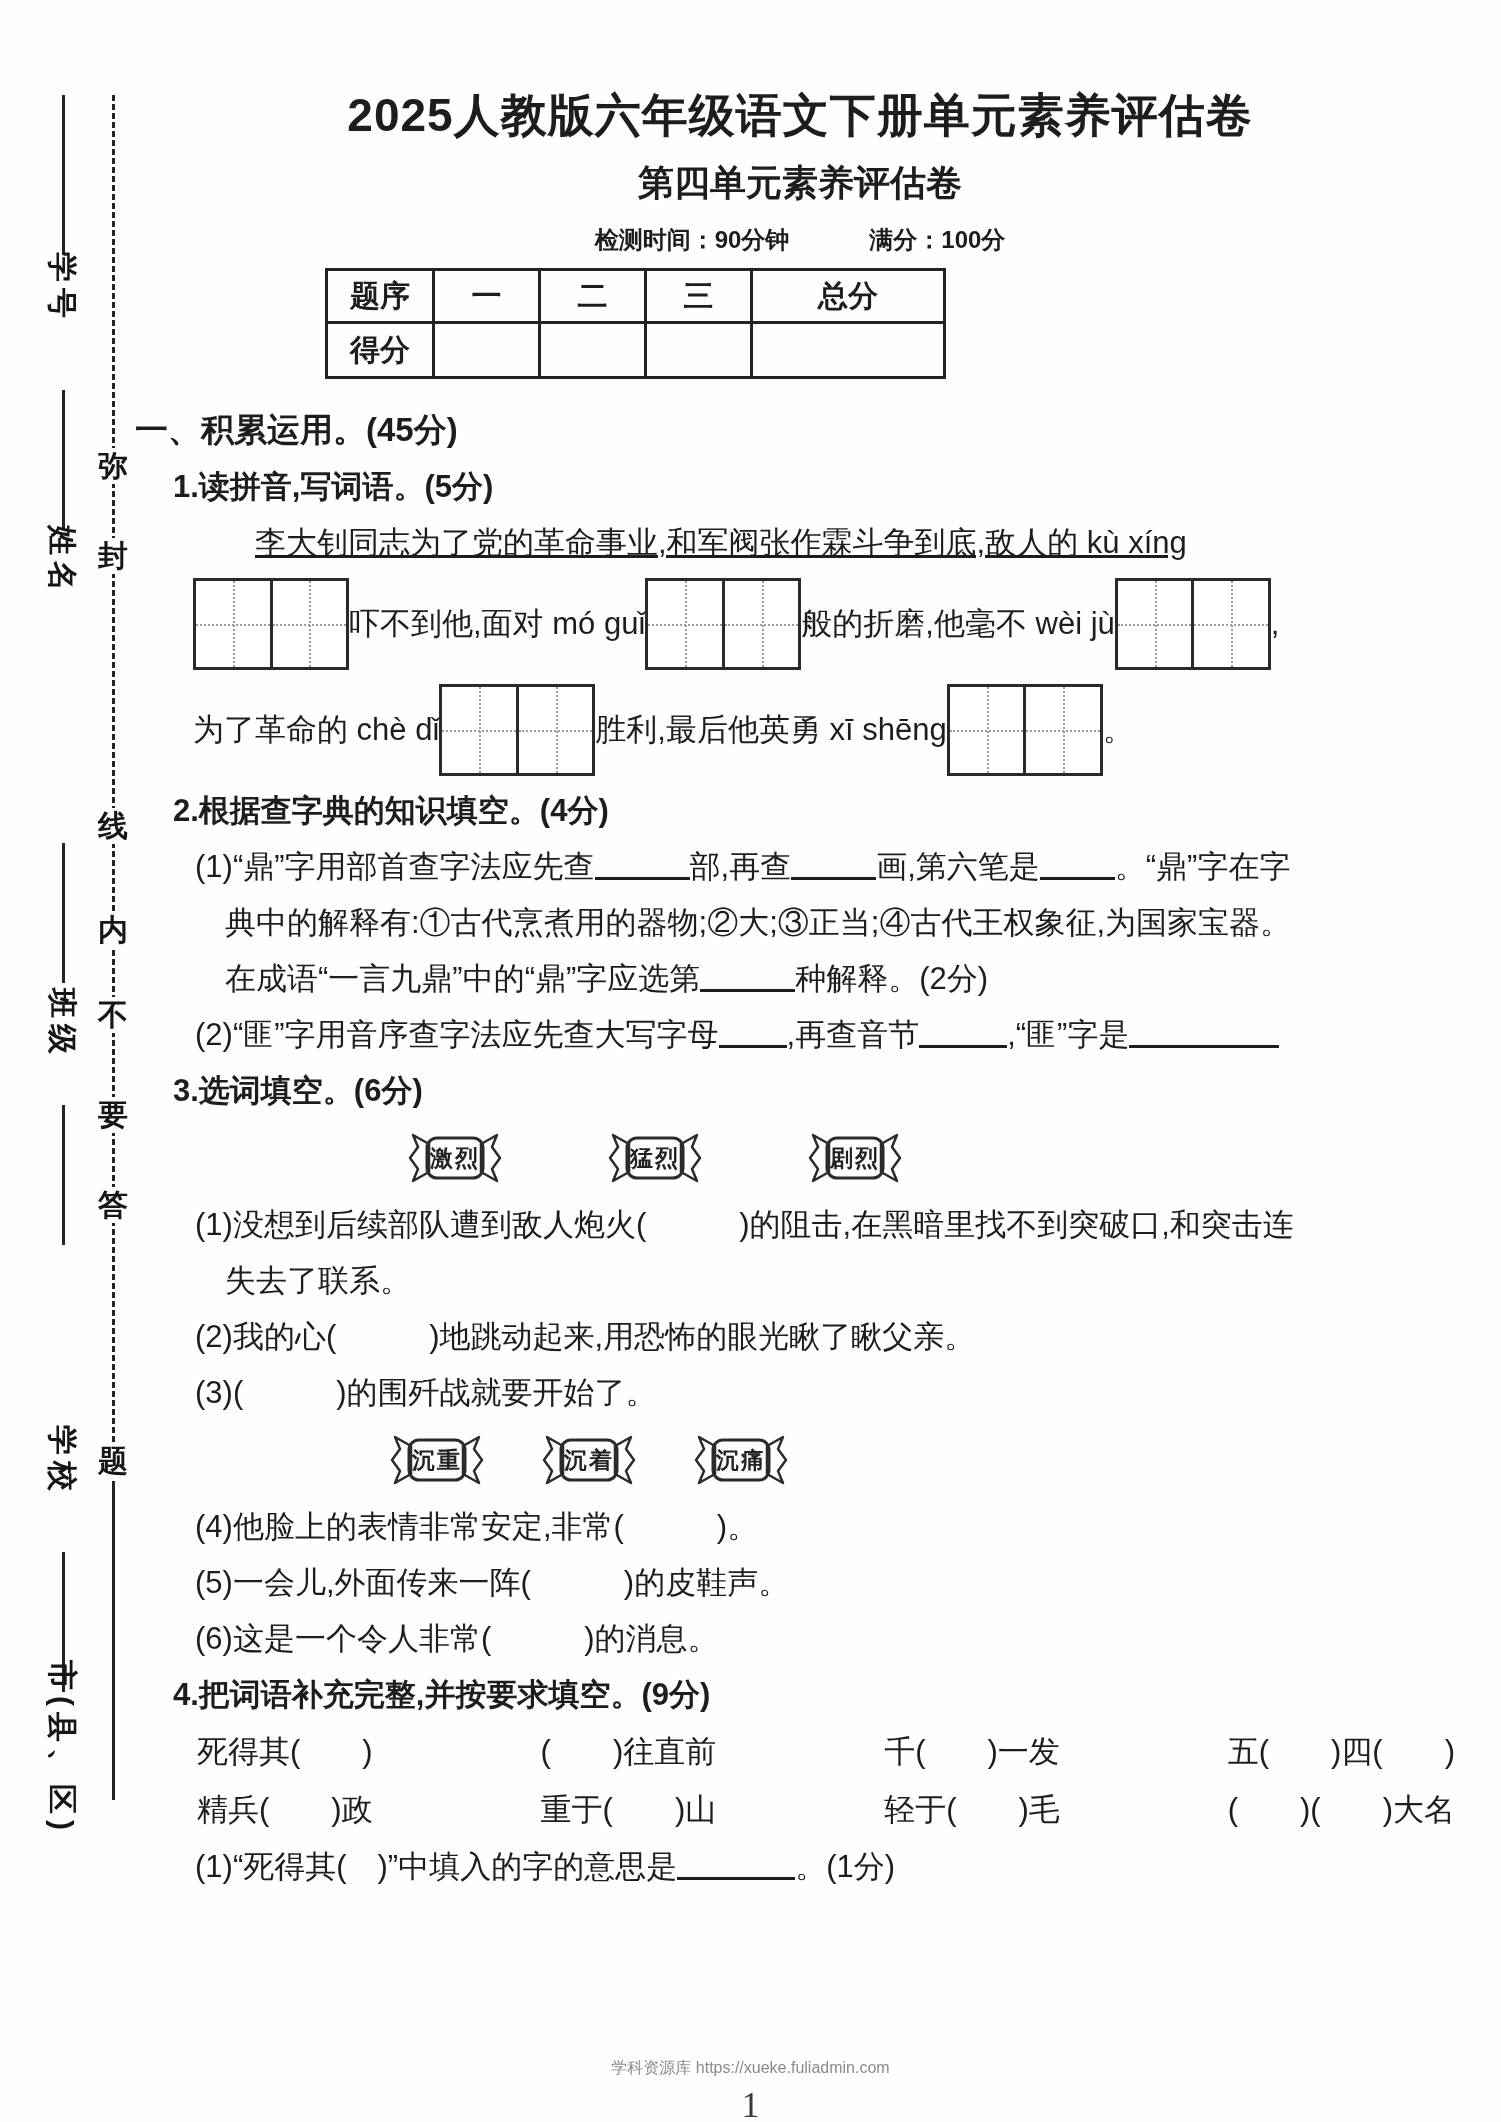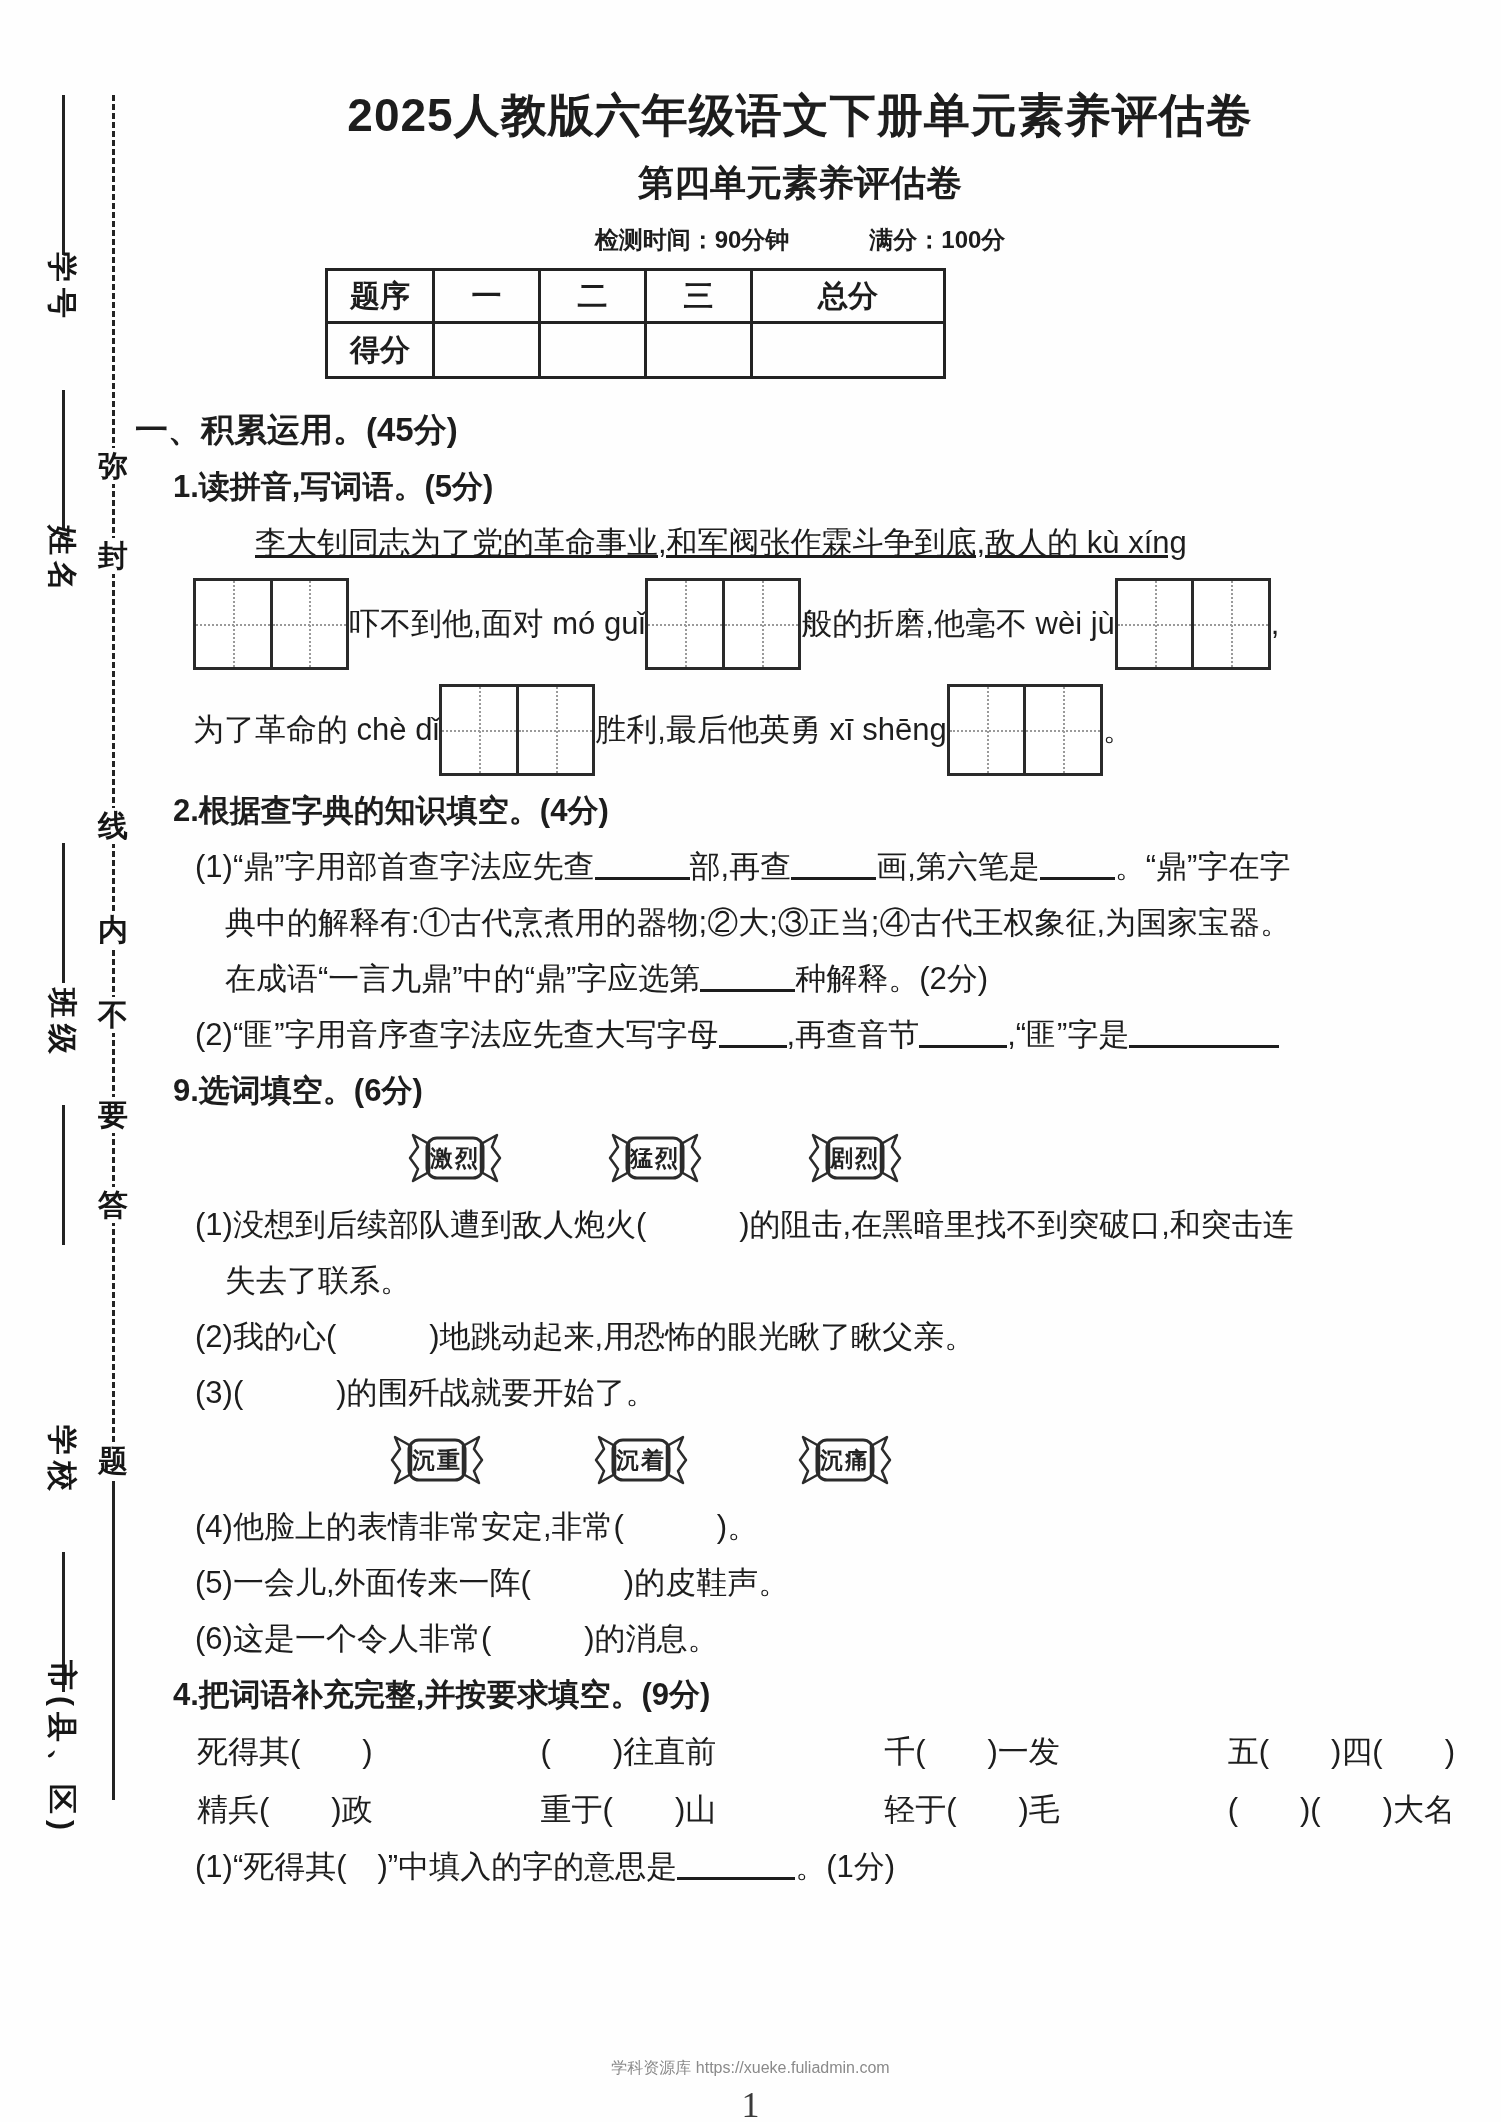--- a/index.html
+++ b/index.html
@@ -64,21 +64,21 @@
   
   .pin-row { display:flex; align-items:center; height:106px; margin-left:58px; font-size:31px; white-space:nowrap; }
   .pbox { display:inline-flex; width:150px; height:86px; border:3px solid #2a2a2a; background:#fff; flex:none; }
   .pcell { flex:1; position:relative; }
   .pcell + .pcell { border-left:3px solid #2a2a2a; }
   .pcell::before { content:""; position:absolute; left:50%; top:0; bottom:0; border-left:2px dotted #9a9a9a; }
   .pcell::after  { content:""; position:absolute; top:50%; left:0; right:0; border-top:2px dotted #9a9a9a; }
 
   
   .candy-row { display:flex; align-items:center; height:78px; margin-left:270px; gap:100px; }
-  .candy-row.row2 { margin-left:252px; gap:104px; }
+  .candy-row.row2 { margin-left:252px; gap:52px; }
   .candy path, .candy rect { fill:none; stroke:#2b2b2b; stroke-width:3; stroke-linejoin:round; }
   .candy path.wing { fill:#fefefe; stroke-width:2.5; }
   .candy text { font-family:"Liberation Sans", sans-serif; font-size:23px; font-weight:700; fill:#222; letter-spacing:2px; }
 
   .q4row { display:flex; justify-content:space-between; width:1258px; margin-left:62px; font-size:31px; line-height:58px; white-space:nowrap; }
 
   .footer { position:absolute; left:0; right:0; top:2058px; text-align:center; font-size:16px; color:#8a8a8a; }
   .pageno { position:absolute; left:0; right:0; top:2084px; text-align:center; font-size:36px; color:#3a3a3a; font-family:"Liberation Serif", serif; }
 </style>
 </head>
@@ -170,21 +170,21 @@
         </span>
       <span>。</span>
     </div>
 
     <p class="q-title">2.根据查字典的知识填空。(4分)</p>
     <p class="tline"><span>(1)“鼎”字用部首查字法应先查</span><span class="bl" style="width:95px"></span><span>部,再查</span><span class="bl" style="width:85px"></span><span>画,第六笔是</span><span class="bl" style="width:75px"></span><span>。“鼎”字在字</span></p>
     <p class="tline tline2">典中的解释有:①古代烹煮用的器物;②大;③正当;④古代王权象征,为国家宝器。</p>
     <p class="tline tline2"><span>在成语“一言九鼎”中的“鼎”字应选第</span><span class="bl" style="width:95px"></span><span>种解释。(2分)</span></p>
     <p class="tline"><span>(2)“匪”字用音序查字法应先查大写字母</span><span class="bl" style="width:68px"></span><span>,再查音节</span><span class="bl" style="width:88px"></span><span>,“匪”字是</span><span class="bl" style="width:150px"></span></p>
 
-    <p class="q-title">9.选词填空。(6分)</p>
+    <p class="q-title">3.选词填空。(6分)</p>
 
     <div class="candy-row">
       <svg class="candy" width="100" height="56" viewBox="0 0 100 56">
           <path class="wing" d="M24 14 L8 5 L13 17 L5 28 L13 39 L8 51 L24 42 Z"></path>
           <path class="wing" d="M76 14 L92 5 L87 17 L95 28 L87 39 L92 51 L76 42 Z"></path>
           <rect x="22" y="8" width="56" height="40" rx="10"></rect>
           <text x="50" y="36" text-anchor="middle">激烈</text>
         </svg>
       <svg class="candy" width="100" height="56" viewBox="0 0 100 56">
           <path class="wing" d="M24 14 L8 5 L13 17 L5 28 L13 39 L8 51 L24 42 Z"></path>

